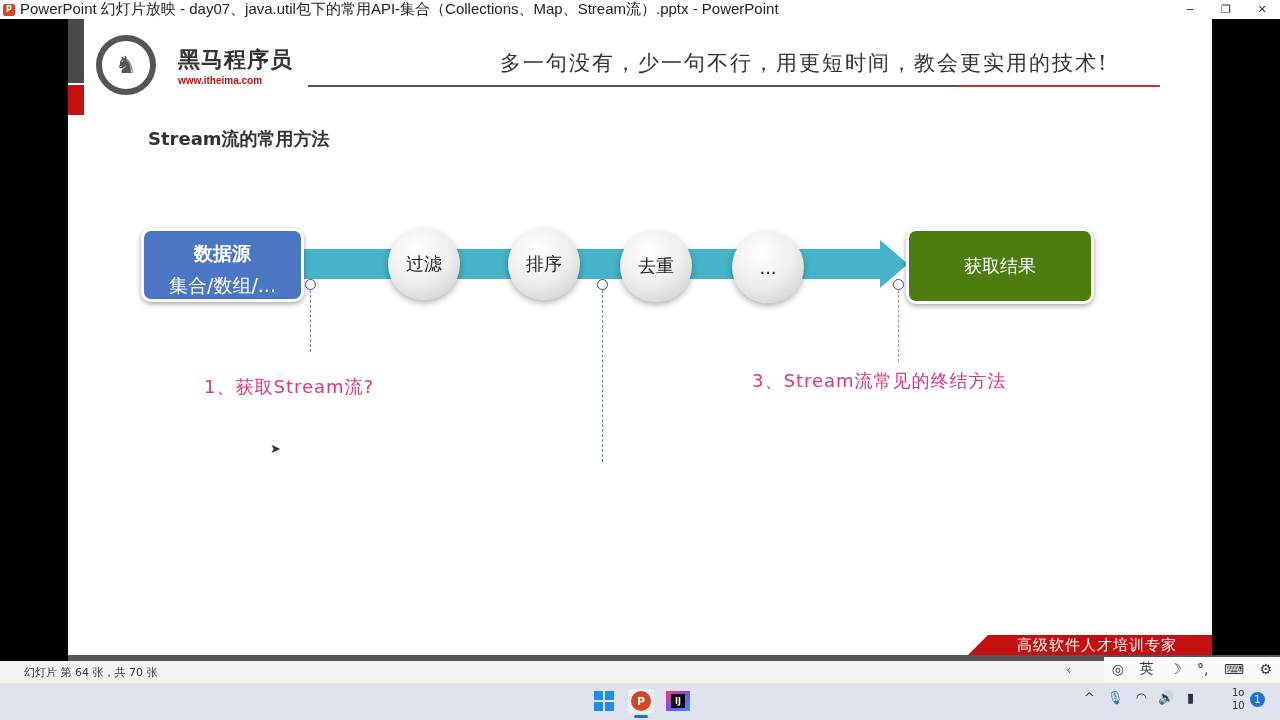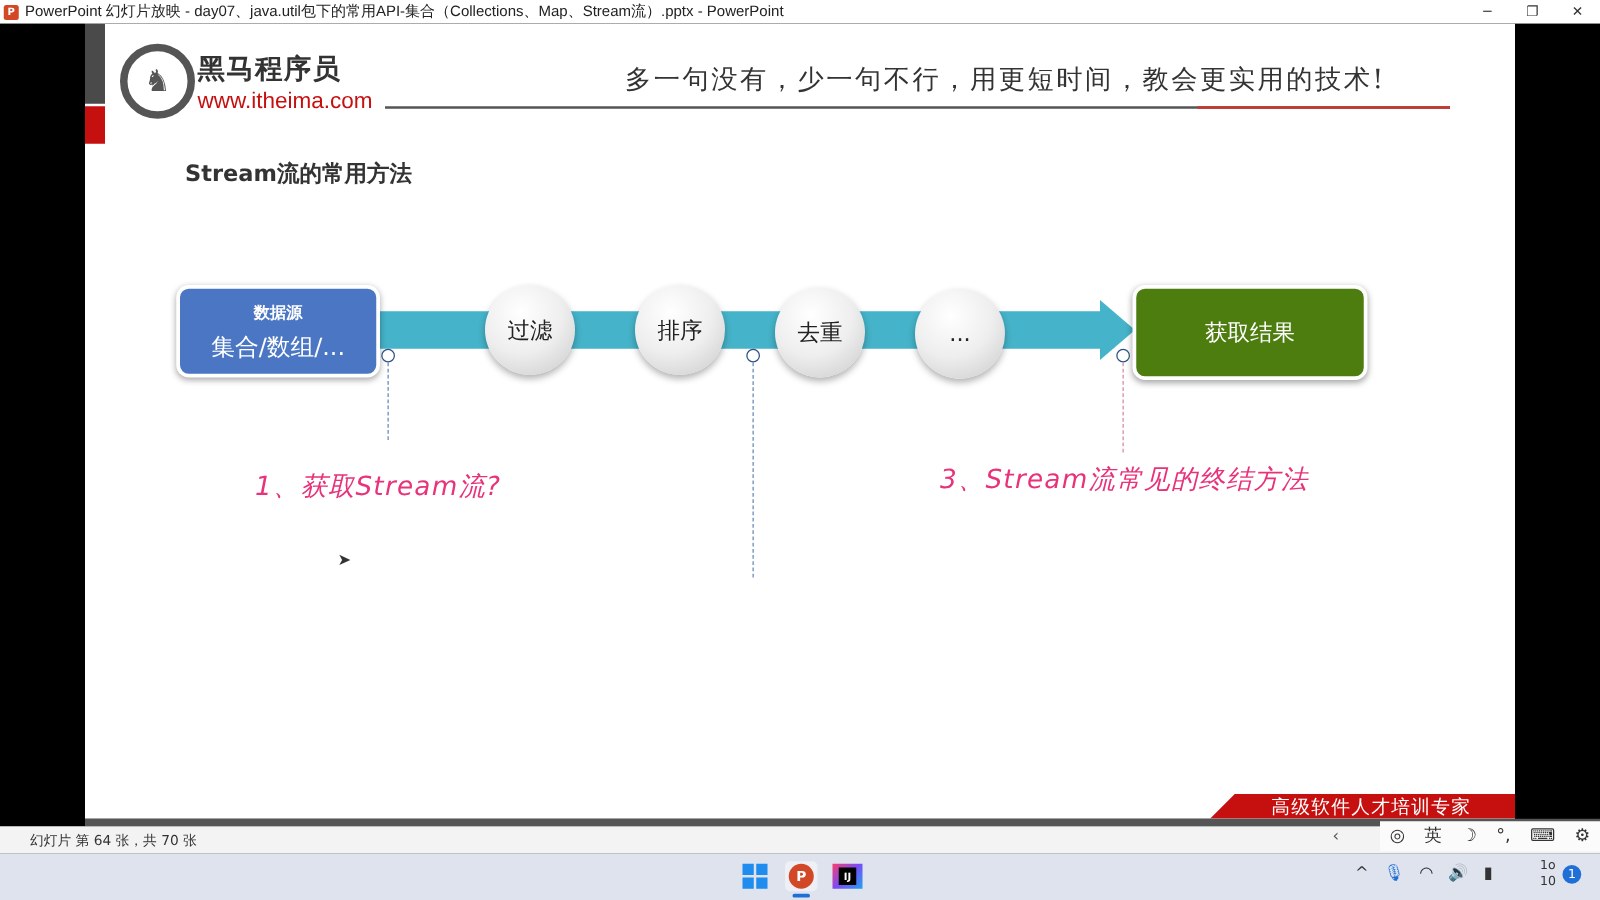--- a/index.html
+++ b/index.html
@@ -1,45 +1,45 @@
 <!DOCTYPE html>
 <html><head>
 <meta charset="utf-8">
 <style>
   * { box-sizing: border-box; margin: 0; padding: 0; }
   html, body { width: 1280px; height: 720px; overflow: hidden; background: #000; font-family: "DejaVu Sans", sans-serif; }
   .titlebar { position: absolute; left: 0; top: 0; width: 1280px; height: 19px; background: #fff; display: flex; align-items: center; font-size: 11px; color: #222; }
   .titlebar .app-icon { width: 12px; height: 12px; background: #d24726; border-radius: 2px; margin: 0 5px 0 3px; color: #fff; font-size: 8px; font-weight: bold; display: flex; align-items: center; justify-content: center; }
-  .titlebar .title { font-family: "Liberation Sans", sans-serif; font-size: 12px; }
+  .titlebar .title { font-family: "Liberation Sans", sans-serif; font-size: 15px; }
   .win-controls { position: absolute; right: 0; top: 0; height: 19px; display: flex; }
   .win-controls div { width: 36px; height: 19px; display: flex; align-items: center; justify-content: center; font-size: 11px; color: #333; }
   .stage { position: absolute; left: 0; top: 19px; width: 1280px; height: 636px; background: #000; }
   .slide { position: absolute; left: 68px; top: 0; width: 1144px; height: 636px; background: #fff; overflow: hidden; }
   .side-bar-dark { position: absolute; left: 0; top: 0; width: 16px; height: 64px; background: #4a4a4a; }
   .side-bar-red { position: absolute; left: 0; top: 66px; width: 16px; height: 30px; background: #c5100f; }
   .logo { position: absolute; left: 28px; top: 16px; display: flex; align-items: center; }
   .logo-circle { width: 60px; height: 60px; border-radius: 50%; border: 6px solid #555; display: flex; align-items: center; justify-content: center; font-size: 24px; color: #555; }
-  .logo-text { margin-left: 2px; }
+  .logo-text { margin-left: 22px; }
   .logo-cn { font-size: 22px; font-weight: bold; color: #333; letter-spacing: 1px; }
-  .logo-url { font-family: "Liberation Sans", sans-serif; font-size: 18px; color: #c5100f; font-weight: normal; }
+  .logo-url { font-family: "Liberation Sans", sans-serif; font-size: 10px; color: #c5100f; font-weight: bold; }
   .slogan { position: absolute; left: 432px; top: 30px; font-family: "DejaVu Serif", serif; font-size: 21px; color: #333; letter-spacing: 2px; }
   .slogan-line { position: absolute; left: 240px; top: 66px; width: 852px; height: 2px; background: #555; }
   .slogan-line-red { position: absolute; left: 890px; top: 66px; width: 202px; height: 2px; background: #c8352b; }
   .slide-heading { position: absolute; left: 80px; top: 108px; font-size: 18px; font-weight: bold; color: #333; }
   .flow-bar { position: absolute; left: 230px; top: 230px; width: 590px; height: 30px; background: #45b3c9; }
   .flow-arrow { position: absolute; left: 812px; top: 221px; width: 0; height: 0; border-top: 24px solid transparent; border-bottom: 24px solid transparent; border-left: 28px solid #45b3c9; }
   .box-source { position: absolute; left: 73px; top: 209px; width: 163px; height: 74px; background: #4a76c3; border: 3px solid #fff; border-radius: 10px; box-shadow: 0 2px 5px rgba(0,0,0,0.35); color: #fff; text-align: center; }
-  .box-source .main { font-size: 13px; font-weight: bold; margin-top: 10px; }
+  .box-source .main { font-size: 19px; font-weight: bold; margin-top: 10px; }
   .box-source .sub { font-size: 19px; margin-top: 6px; }
   .box-result { position: absolute; left: 838px; top: 209px; width: 188px; height: 76px; background: #4d7c0f; border: 3px solid #fff; border-radius: 10px; box-shadow: 0 2px 5px rgba(0,0,0,0.35); color: #fff; font-size: 18px; display: flex; align-items: center; justify-content: center; }
   .circle-step { position: absolute; top: 209px; width: 72px; height: 72px; border-radius: 50%; background: radial-gradient(circle at 40% 30%, #ffffff 0%, #eeeeee 50%, #c9c9c9 100%); box-shadow: 0 3px 6px rgba(0,0,0,0.3); display: flex; align-items: center; justify-content: center; font-size: 18px; color: #222; }
   .connector-dot { position: absolute; width: 11px; height: 11px; border-radius: 50%; background: #fff; border: 1.5px solid #2e4f86; }
   .connector-line { position: absolute; width: 0; border-left: 1px dashed #6a86b8; }
   .connector-line.red { border-left-color: #d28b9a; }
-  .annotation { position: absolute; font-size: 21px; color: #e8327a; letter-spacing: 1px; font-style: italic; }
+  .annotation { position: absolute; font-size: 18px; color: #e8327a; letter-spacing: 1px; }
   .footer-banner { position: absolute; left: 900px; top: 616px; width: 244px; height: 20px; background: #c5100f; clip-path: polygon(20px 0, 100% 0, 100% 100%, 0 100%); color: #fff; font-family: "DejaVu Serif", serif; font-size: 15px; display: flex; align-items: center; justify-content: center; padding-left: 14px; letter-spacing: 1px; text-align: right; }
   .slide-bottom-band { position: absolute; left: 68px; top: 655px; width: 1212px; height: 6px; background: #555; }
   .statusbar { position: absolute; left: 0; top: 661px; width: 1280px; height: 22px; background: #f3f3f3; font-size: 11px; color: #333; display: flex; align-items: center; padding-left: 24px; }
   .ime-bar { position: absolute; left: 1104px; top: 657px; width: 176px; height: 24px; background: #fbfbfb; display: flex; align-items: center; justify-content: space-around; font-size: 14px; color: #333; }
   .ime-prev { position: absolute; left: 1066px; top: 662px; font-size: 13px; color: #555; }
   .taskbar { position: absolute; left: 0; top: 683px; width: 1280px; height: 37px; background: #dfe3ee; }
   .tb-icon { position: absolute; top: 689px; width: 24px; height: 24px; display: flex; align-items: center; justify-content: center; border-radius: 4px; }
   .tb-start { left: 592px; }
   .tb-start .grid { width: 20px; height: 20px; display: grid; grid-template-columns: 1fr 1fr; gap: 2px; }
   .tb-start .grid span { background: #1f8cf0; }

